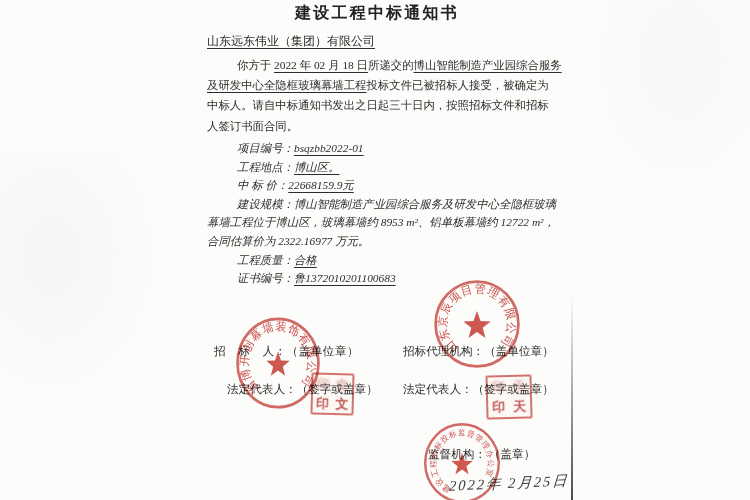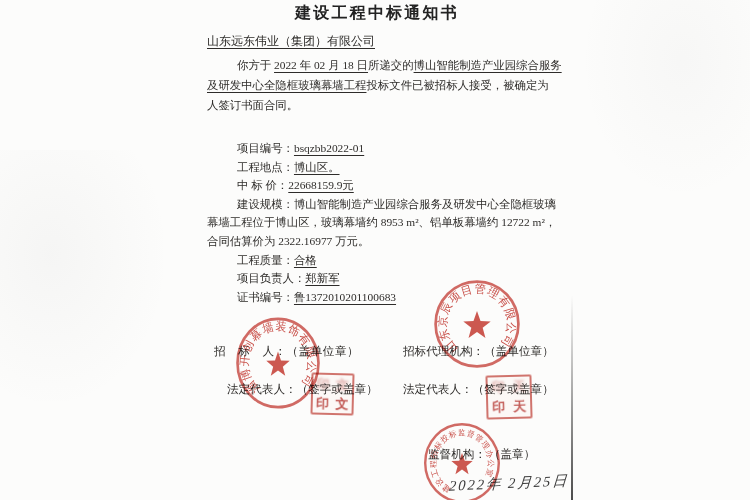--- a/index.html
+++ b/index.html
@@ -21,21 +21,21 @@
   .doc-title {
     position:absolute; left:207px; top:3px; width:340px;
     text-align:center; font-weight:bold; font-size:16px; letter-spacing:2.2px;
     color:#222;
   }
   .addressee { position:absolute; left:207px; top:33px; font-size:12px; }
   .lines { position:absolute; left:207px; width:345px; }
   .body-lines { top:55px; }
   .body-lines .line { line-height:20.2px; }
   .detail-lines { top:139px; }
-  .detail-lines .line { line-height:18.6px; }
+  .detail-lines .line { line-height:18.6px;font-style:italic; }
   .line { white-space:nowrap; font-size:11.4px; height:auto; }
   .line.indent { text-indent:30px; }
   .u { text-decoration:underline; text-decoration-thickness:1px; text-underline-offset:2.5px; }
 
   .sig { position:absolute; font-size:11.6px; white-space:nowrap; }
   .sig-bidder { left:214px; top:344px; letter-spacing:.5px; }
   .sig-agency { left:403px; top:344px;text-align:right; }
   .sig-legal-left { left:227px; top:382px; }
   .sig-legal-right { left:403px; top:382px; }
   .sig-supervisor { left:428px; top:447px; }
@@ -68,32 +68,32 @@
   <div class="blotch b1"></div>
   <div class="blotch b2"></div>
 
   <div class="doc-title">建设工程中标通知书</div>
 
   <div class="addressee"><span class="u">山东远东伟业（集团）有限公司</span></div>
 
   <div class="lines body-lines">
       <div class="line indent"><span>你方于 </span><span class="u">2022 年 02 月 18 日</span><span>所递交的</span><span class="u">博山智能制造产业园综合服务</span></div>
       <div class="line"><span class="u">及研发中心全隐框玻璃幕墙工程</span><span>投标文件已被招标人接受，被确定为</span></div>
+      <div class="line"><span>中标人。请自中标通知书发出之日起三十日内，按照招标文件和招标</span></div>
       <div class="line"><span>人签订书面合同。</span></div>
     </div>
 
   <div class="lines detail-lines">
       <div class="line indent"><span>项目编号：</span><span class="u">bsqzbb2022-01</span></div>
       <div class="line indent"><span>工程地点：</span><span class="u">博山区。</span></div>
       <div class="line indent"><span>中 标 价：</span><span class="u">22668159.9元</span></div>
       <div class="line indent"><span>建设规模：博山智能制造产业园综合服务及研发中心全隐框玻璃</span></div>
       <div class="line"><span>幕墙工程位于博山区，玻璃幕墙约 8953 m²、铝单板幕墙约 12722 m²，</span></div>
       <div class="line"><span>合同估算价为 2322.16977 万元。</span></div>
       <div class="line indent"><span>工程质量：</span><span class="u">合格</span></div>
-      <div class="line indent"><span>项目负责人：</span><span class="u">郑新军</span></div>
       <div class="line indent"><span>证书编号：</span><span class="u">鲁1372010201100683</span></div>
     </div>
 
   <div class="sig sig-bidder">招　标　人：（盖单位章）</div>
   <div class="sig sig-agency">招标代理机构：（盖单位章）</div>
   <div class="sig sig-legal-left">法定代表人：（签字或盖章）</div>
   <div class="sig sig-legal-right">法定代表人：（签字或盖章）</div>
   <div class="sig sig-supervisor">监督机构： （盖章）</div>
   <div class="issue-date">2022年 2月25日</div>
 

